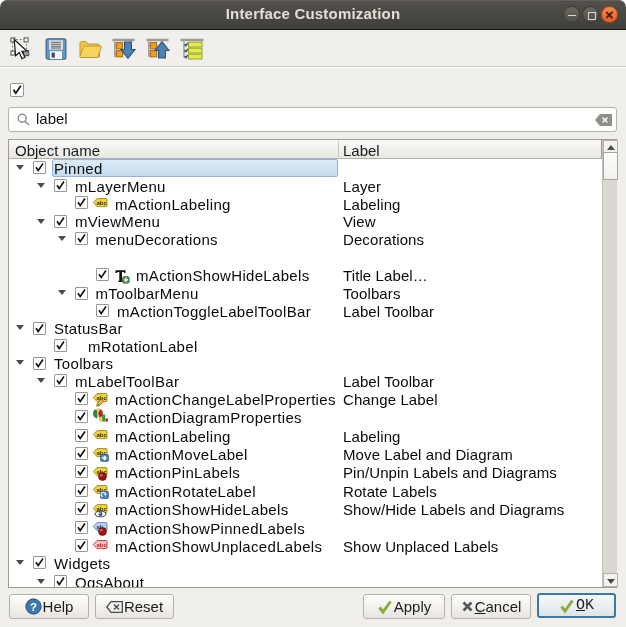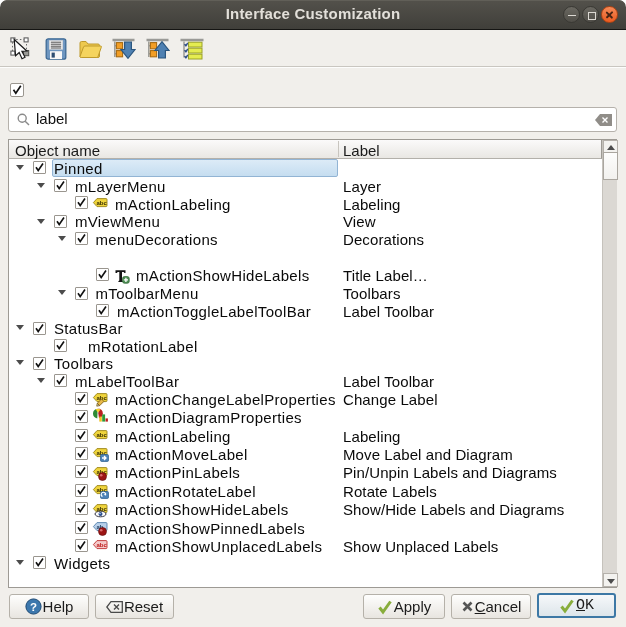--- a/index.html
+++ b/index.html
@@ -374,20 +374,29 @@
       </div>
 <div class="row" style="top:414px;height:17.5px">
         <span class="tri" style="left:6.5px"></span>
         <span class="cb" style="left:24px">
           <svg width="13" height="13" viewBox="0 0 13 13" style="position:absolute;left:-1px;top:-1px">
             <path d="M3 6.2 L5.2 9.5 L10 2.5" stroke="#111" stroke-width="1.6" fill="none"></path>
           </svg>
         </span>
         <span class="rtxt c1" style="left:45px">Widgets</span>
       </div>
+<div class="row" style="top:432.84px;height:17.5px">
+        <span class="tri" style="left:27.5px"></span>
+        <span class="cb" style="left:45px">
+          <svg width="13" height="13" viewBox="0 0 13 13" style="position:absolute;left:-1px;top:-1px">
+            <path d="M3 6.2 L5.2 9.5 L10 2.5" stroke="#111" stroke-width="1.6" fill="none"></path>
+          </svg>
+        </span>
+        <span class="rtxt c1" style="left:66px">QgsAbout</span>
+      </div>
   </div>
   <div id="thead">
     <span class="htxt" style="left:6px">Object name</span>
     <span class="htxt" style="left:334px">Label</span>
   </div>
   <div id="hsep"></div>
   <div id="sb">
     <div class="sbbtn" style="top:0">
         <div class="sbtri" style="top:4px;border-bottom:5px solid #4c4c4c"></div>
       </div>

